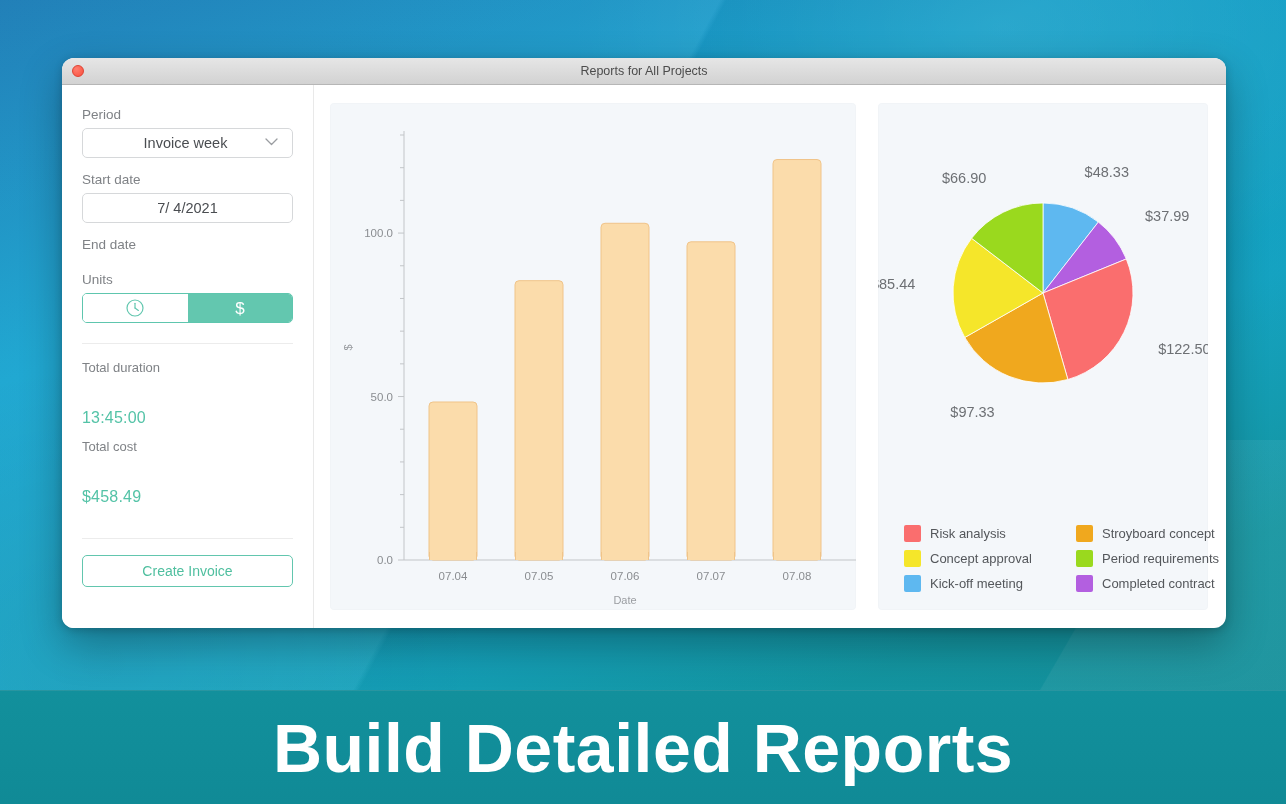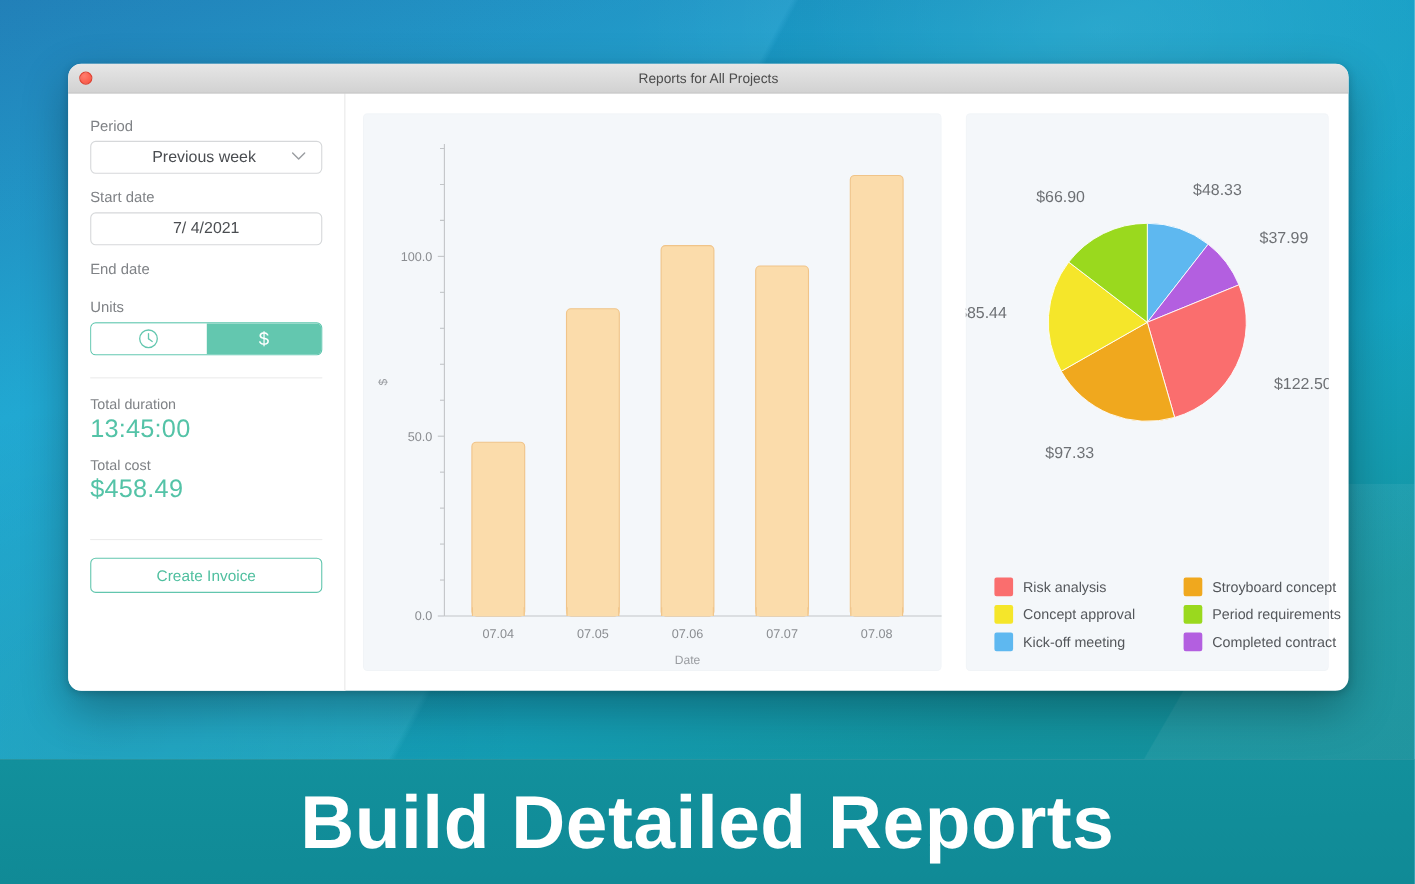--- a/index.html
+++ b/index.html
@@ -87,21 +87,21 @@
     height:30px; border:1px solid #5ec6ae; border-radius:5px;
     display:flex; overflow:hidden;
   }
   .seg{ flex:1; display:flex; align-items:center; justify-content:center; }
   .seg.off{ background:#ffffff; }
   .seg.on{ background:#63c7af; }
 
   .divider{ height:1px; background:#ececec; margin:20px 0 16px 0; }
 
   .stat-label{ font-size:13px; color:#7f8286; margin-bottom:1px; }
-  .stat-value{ font-size:23px; color:#54c3a7; margin-bottom:12px; letter-spacing:0.2px; }
+  .stat-value{ font-size:16px; color:#54c3a7; margin-bottom:12px; letter-spacing:0.2px;margin-top:33px; }
 
   #create-invoice-button{
     height:32px; border:1px solid #62c6ae; border-radius:5px;
     background:#fff; color:#4fbf9f; font-size:14px;
     display:flex; align-items:center; justify-content:center;
   }
 
   
   #main{ flex:1; display:flex; padding:18px 18px 18px 16px; gap:22px; }
   .panel{
@@ -142,21 +142,21 @@
     <div id="close-button"></div>
     <div id="window-title">Reports for All Projects</div>
   </div>
 
   <div id="window-body">
 
     <div id="sidebar">
 
       <div class="field-label">Period</div>
       <div class="control select">
-        <span>Previous week</span>
+        <span>Invoice week</span>
         <svg class="chev" viewBox="0 0 13 8">
           <polyline points="1,1 6.5,6.5 12,1" fill="none" stroke="#9a9da1" stroke-width="1.3" stroke-linecap="round" stroke-linejoin="round"></polyline>
         </svg>
       </div>
 
       <div class="gap"></div>
 
       <div class="field-label">Start date</div>
       <div class="control">
         <span>7/  4/2021</span>

